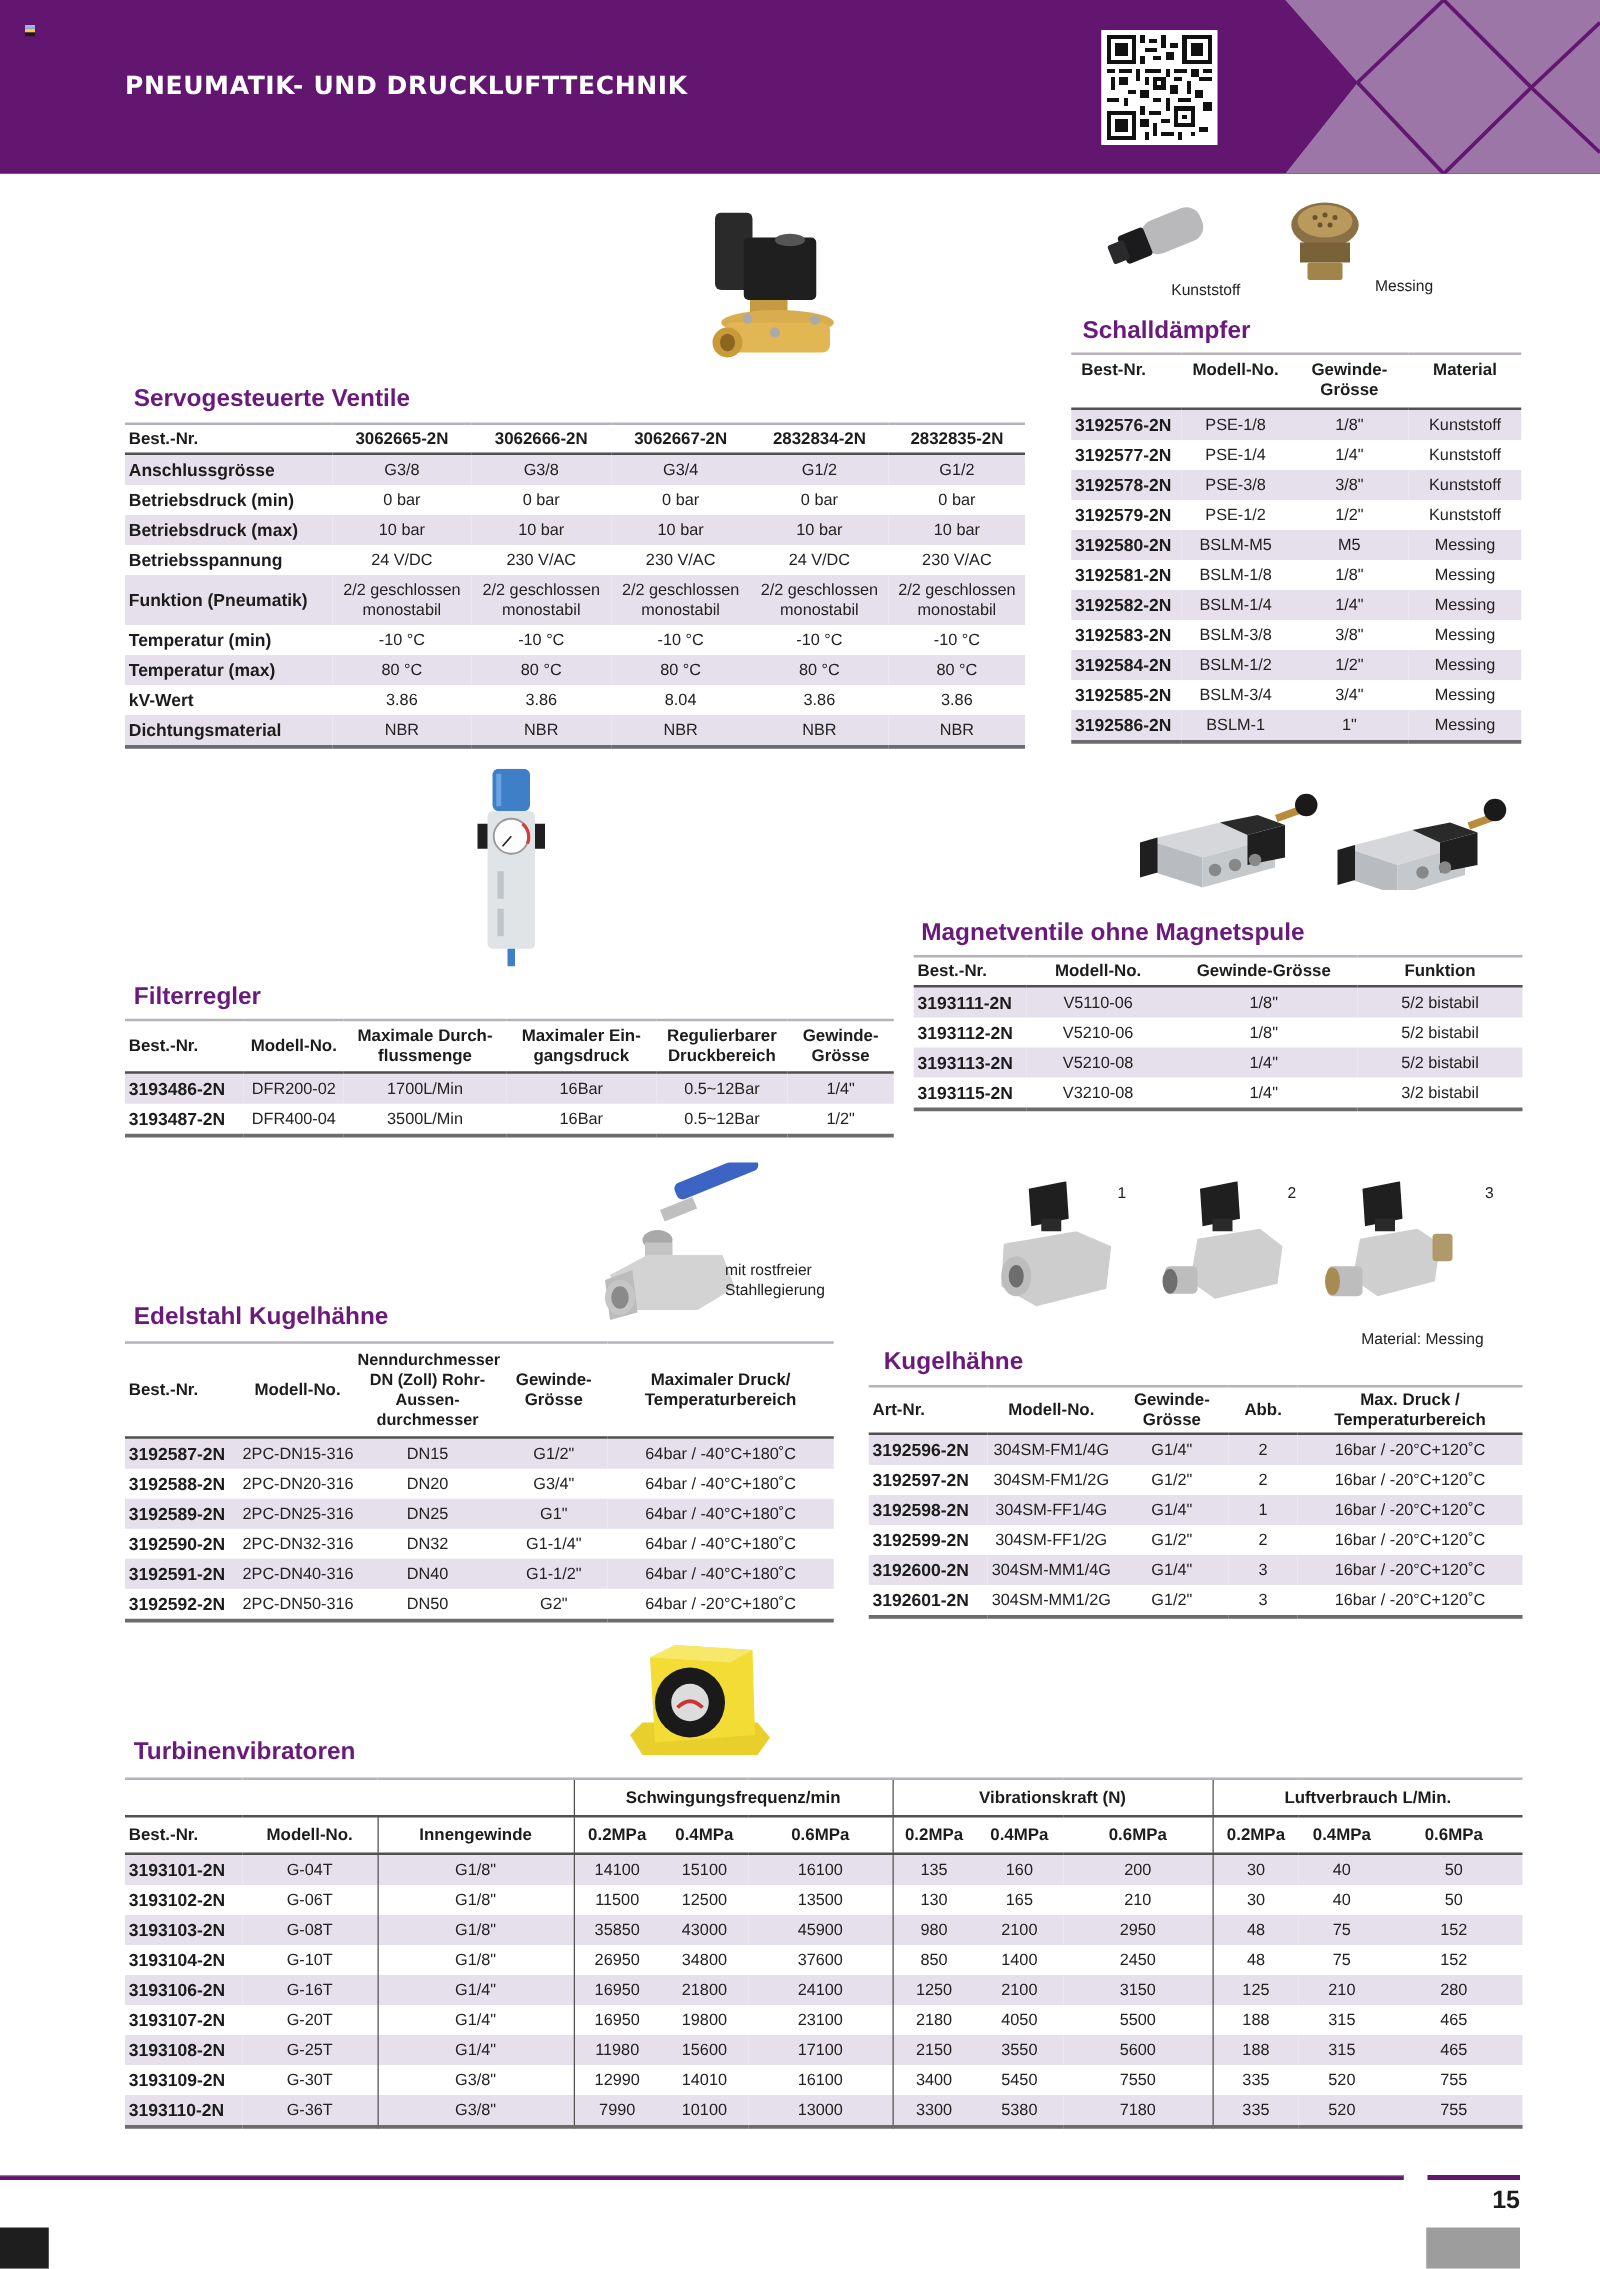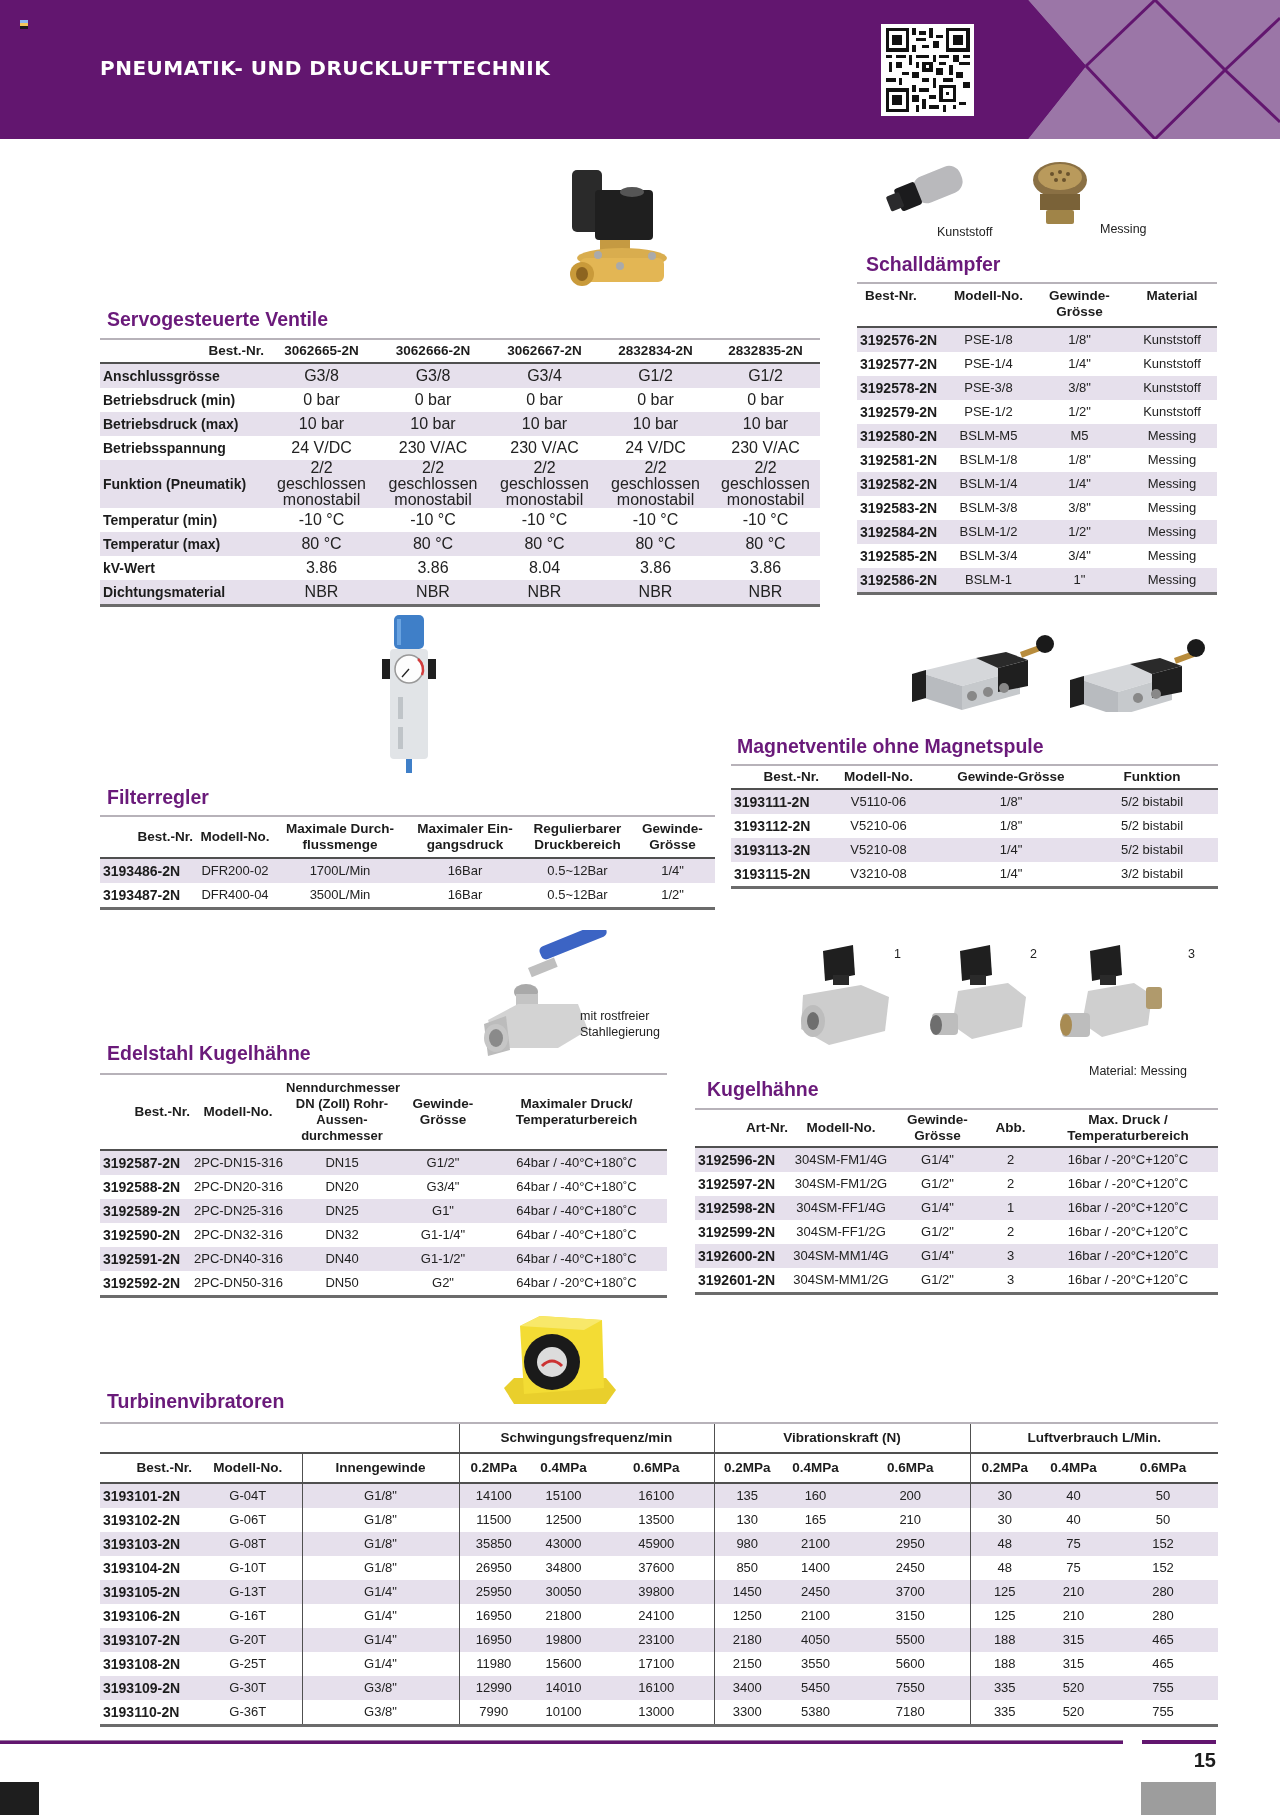--- a/index.html
+++ b/index.html
@@ -20,24 +20,24 @@
   .caption { position: absolute; font-size: 12.5px; color: #222; font-family: "Liberation Sans", sans-serif; white-space: nowrap; line-height: 16px; }
   .prod-img { position: absolute; }
 
   table.spec { position: absolute; border-collapse: collapse; font-size: 13.5px; table-layout: fixed; }
   table.spec th { font-weight: bold; color: #1c1c1c; text-align: center; line-height: 16px; padding: 2px 2px; vertical-align: middle; margin-top: 40px; }
   table.spec td { text-align: center; padding: 0 2px; line-height: 24px; height: 24px; color: #222; font-family: "Liberation Sans Narrow", "Liberation Sans", sans-serif; font-size: 13px; white-space: nowrap; }
   table.spec td.key { font-weight: bold; font-size: 14px; text-align: left; padding-left: 3px; color: #1c1c1c; }
   table.spec thead tr.hdr { border-top: 2px solid #b7b2b9; border-bottom: 2px solid #505050; }
   table.spec tbody tr:nth-child(odd) td { background: #e6e0ec; }
   table.spec tbody tr:last-child { border-bottom: 3px solid #6b6b6b; }
-  table.spec th.left { text-align: right; padding-left: 3px; }
+  table.spec th.left { text-align: left; padding-left: 3px; }
 
   
-  #servo td { font-size: 16px; }
+  #servo td { font-size: 13px; }
   #servo td.key { font-size: 14px; }
   #servo tr.two td { line-height: 16px; height: 40px; white-space: normal; }
 
   
   #turbo th, #turbo td { border-right: none; }
   #turbo .vsep { border-left: 1.5px solid #505050; }
   #turbo thead tr.grp { border-top: 2px solid #b7b2b9; border-bottom: 2px solid #505050; }
   #turbo thead tr.sub { border-bottom: 2px solid #505050; }
   #turbo thead tr.sub th { height: 30px; }
   #turbo thead tr.grp th { height: 30px; }
@@ -740,34 +740,20 @@
         <td>34800</td>
         <td>37600</td>
         <td class="vsep">850</td>
         <td>1400</td>
         <td>2450</td>
         <td class="vsep">48</td>
         <td>75</td>
         <td>152</td>
       </tr>
       <tr>
-        <td class="key">3193105-2N</td>
-        <td>G-13T</td>
-        <td class="vsep">G1/4"</td>
-        <td class="vsep">25950</td>
-        <td>30050</td>
-        <td>39800</td>
-        <td class="vsep">1450</td>
-        <td>2450</td>
-        <td>3700</td>
-        <td class="vsep">125</td>
-        <td>210</td>
-        <td>280</td>
-      </tr>
-      <tr>
         <td class="key">3193106-2N</td>
         <td>G-16T</td>
         <td class="vsep">G1/4"</td>
         <td class="vsep">16950</td>
         <td>21800</td>
         <td>24100</td>
         <td class="vsep">1250</td>
         <td>2100</td>
         <td>3150</td>
         <td class="vsep">125</td>

